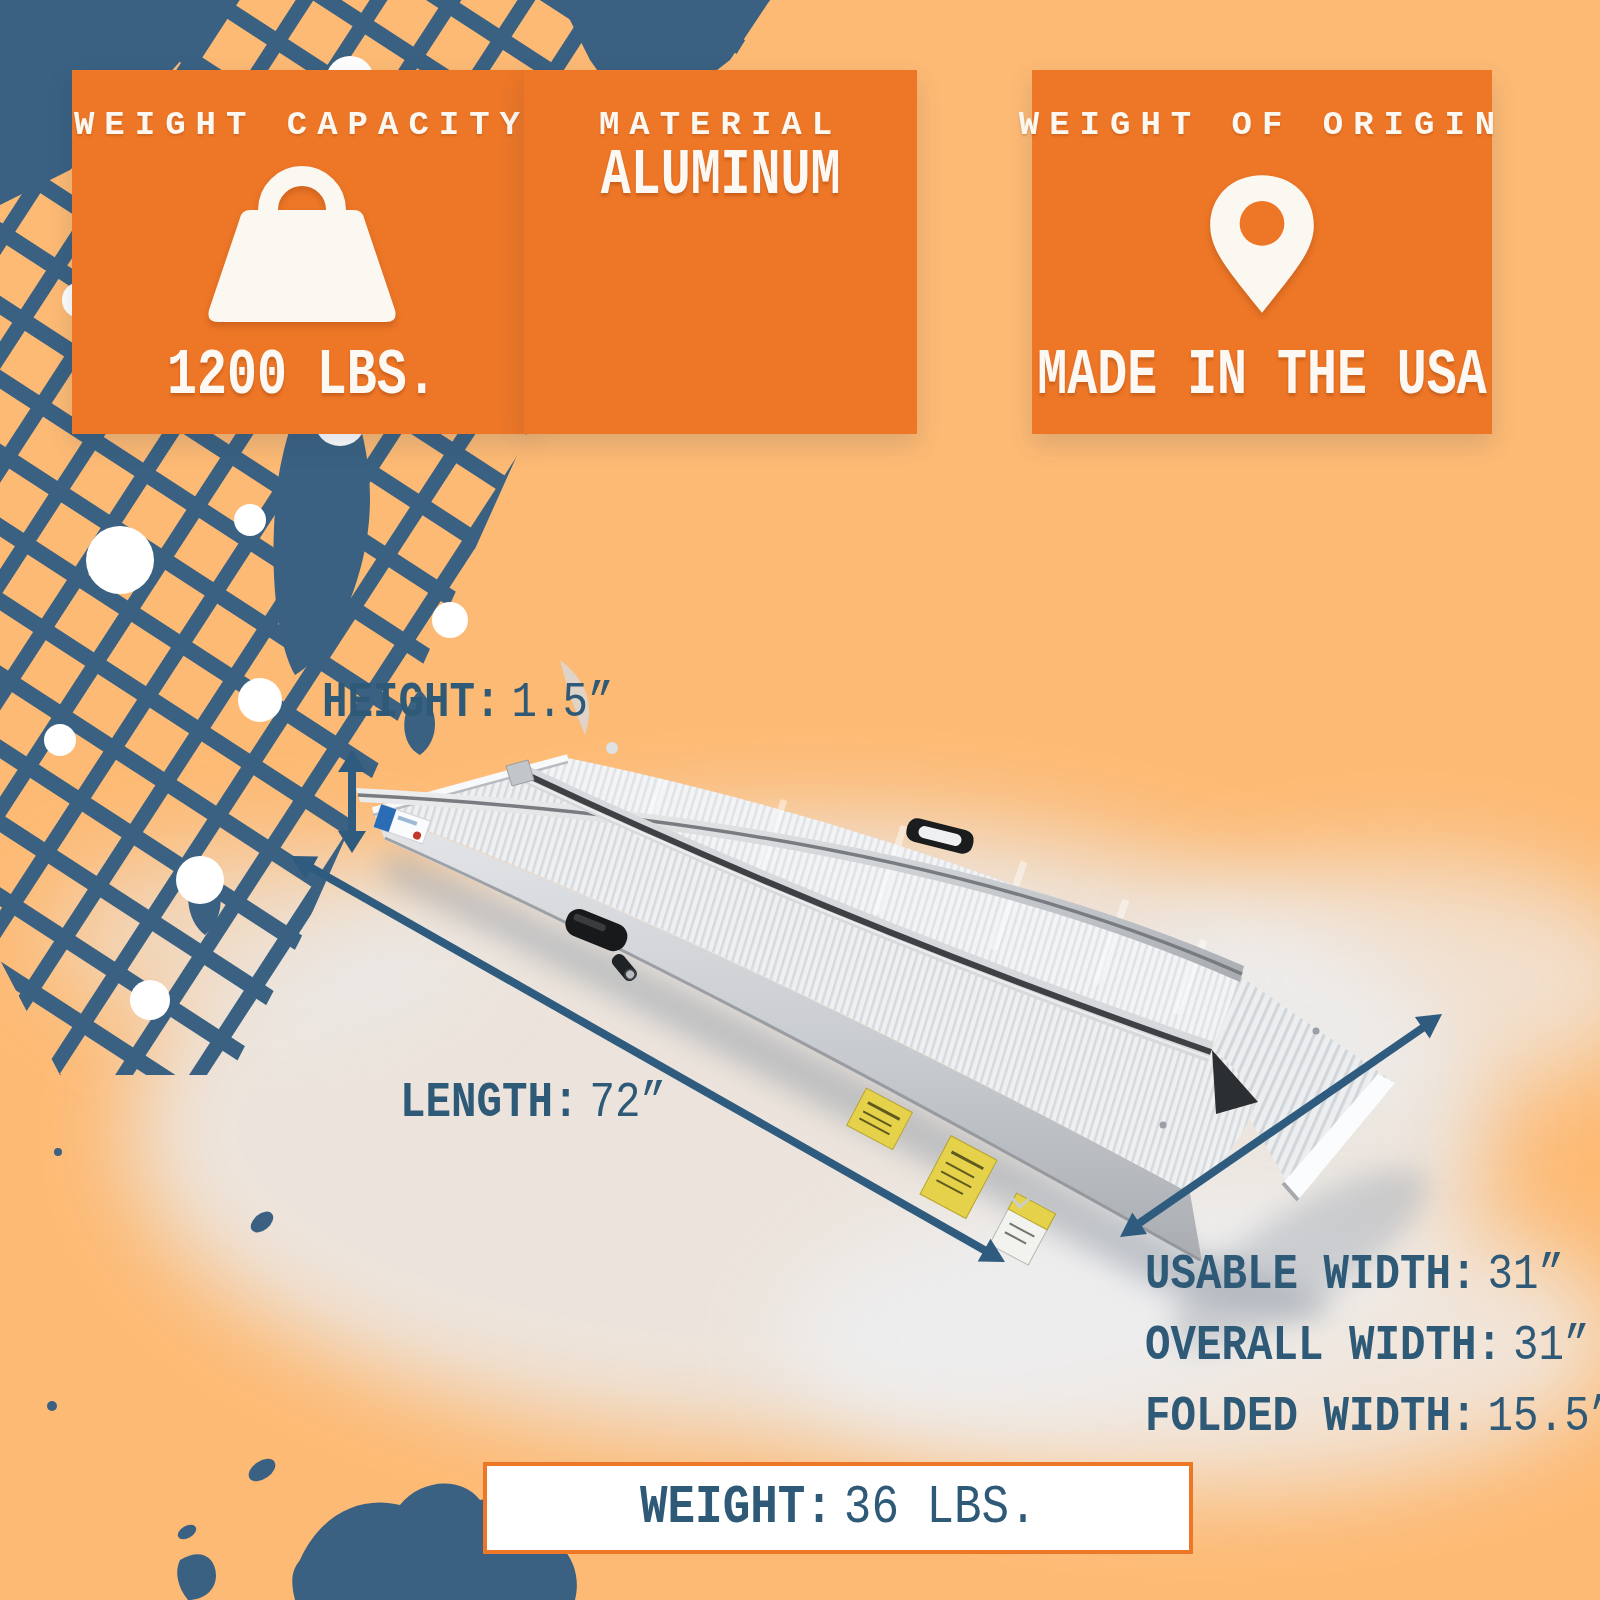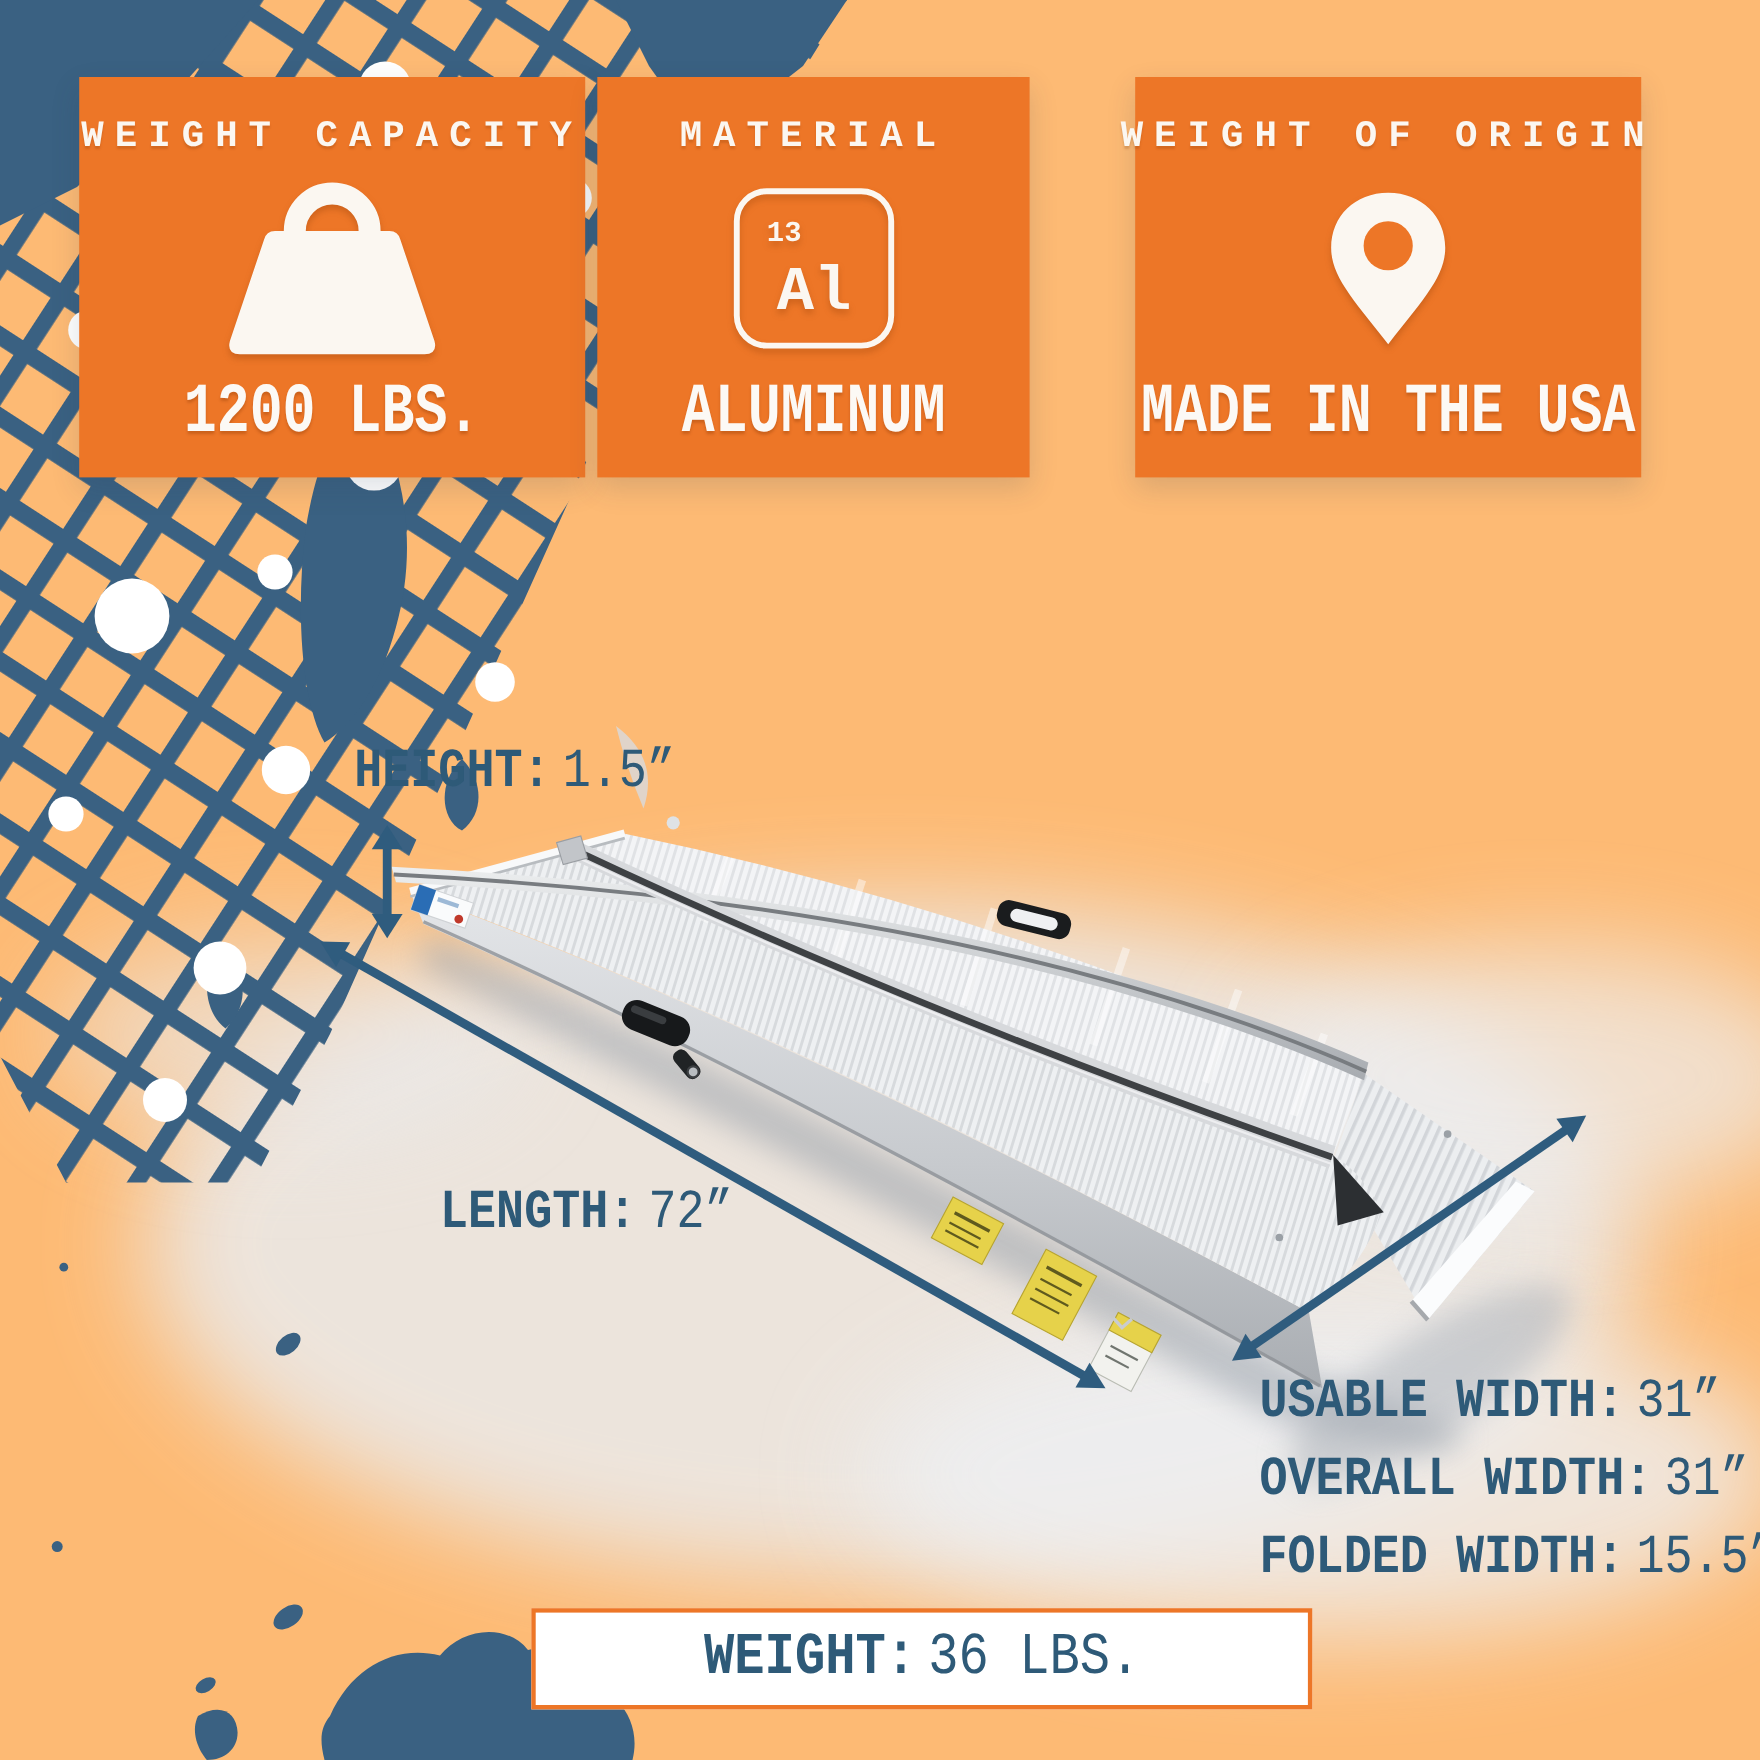--- a/index.html
+++ b/index.html
@@ -257,29 +257,22 @@
     <h2 class="box-header">WEIGHT CAPACITY</h2>
     <div class="icon-slot">
       <svg width="200" height="160" viewBox="0 0 200 160">
         <path d="M66,46 A34,34 0 1 1 134,46" fill="none" stroke="#fbf7f1" stroke-width="20"></path>
         <path d="M48,46 L152,46 Q160,46 162,54 L193,146 Q196,158 184,158 L16,158 Q4,158 7,146 L38,54 Q40,46 48,46 Z" fill="#fbf7f1"></path>
       </svg>
     </div>
     <div class="box-value">1200 LBS.</div>
   </section>
 
-  <section class="info-box" style="left:543px;width:393px">
+  <section class="info-box" style="left:524px;width:393px">
     <h2 class="box-header">MATERIAL</h2>
-    <div class="icon-slot">
-      <svg width="156" height="156" viewBox="0 0 160 160">
-        <rect x="8" y="8" width="144" height="144" rx="28" fill="none" stroke="#fbf7f1" stroke-width="5.5"></rect>
-        <text class="el-num" x="36" y="54">13</text>
-        <text class="el-sym" x="80" y="118" text-anchor="middle">Al</text>
-      </svg>
-    </div>
     <div class="box-value">ALUMINUM</div>
   </section>
 
   <section class="info-box" style="left:1032px">
     <h2 class="box-header">WEIGHT OF ORIGIN</h2>
     <div class="icon-slot">
       <svg width="126" height="152" viewBox="0 0 140 170">
         <path d="M70,8 C36,8 12,32 12,64 C12,92 32,114 70,162 C108,114 128,92 128,64 C128,32 104,8 70,8 Z" fill="#fbf7f1"></path>
         <circle cx="70" cy="62" r="25" fill="var(--orange,#ED7627)"></circle>
       </svg>

